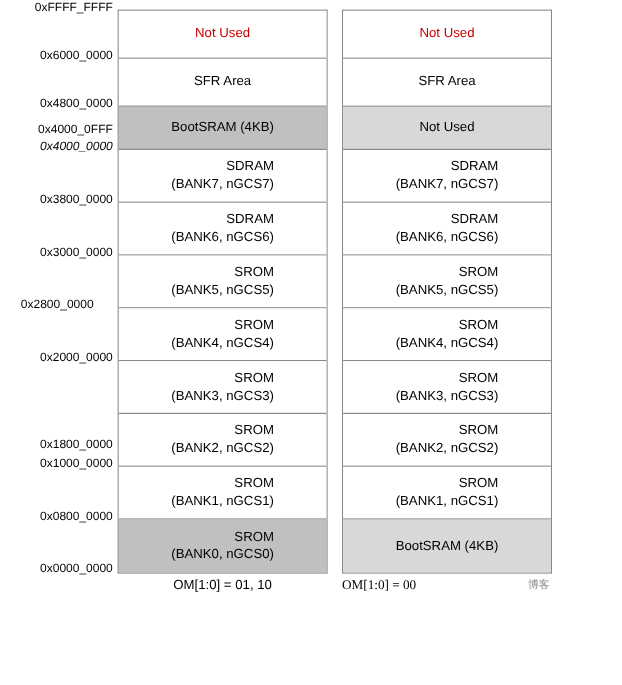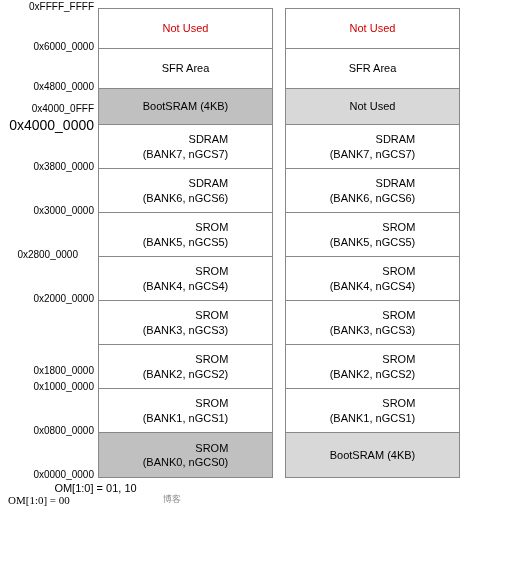--- a/index.html
+++ b/index.html
@@ -46,21 +46,21 @@
       color: #000;
     }
     .cell:last-child {
       border-bottom: none;
     }
     .cell-white { background: #fff; }
     .cell-gray { background: #c0c0c0; }
     .cell-light-gray { background: #d8d8d8; }
     .footer-row {
       display: flex;
-      flex-direction: column;
+      flex-direction: row;
       width: 100%;
       margin-top: 4px;
     }
     
     .addr-entries {
       display: flex;
       flex-direction: column;
       width: 90px;
       flex-shrink: 0;
     }
@@ -68,21 +68,21 @@
 </head>
 <body>
 
 <div class="main-container">
 
   <div class="addr-entries" id="addr-col" style="position: relative; height: 468px;">
       <div style="position: absolute; right: 4px; top: -7px; font-size: 10px; white-space: nowrap; color: rgb(0, 0, 0);">0xFFFF_FFFF</div>
       <div style="position: absolute; right: 4px; top: 33px; font-size: 10px; white-space: nowrap; color: rgb(0, 0, 0);">0x6000_0000</div>
       <div style="position: absolute; right: 4px; top: 73px; font-size: 10px; white-space: nowrap; color: rgb(0, 0, 0);">0x4800_0000</div>
       <div style="position: absolute; right: 4px; top: 95px; font-size: 10px; white-space: nowrap; color: rgb(0, 0, 0);">0x4000_0FFF</div>
-      <div style="position: absolute; right: 4px; top: 109px; font-size: 14px; white-space: nowrap; color: rgb(0, 0, 0);">0x4000_0000</div>
+      <div style="position: absolute; right: 4px; top: 109px; font-size: 10px; white-space: nowrap; color: rgb(0, 0, 0); font-style: italic;">0x4000_0000</div>
       <div style="position: absolute; right: 4px; top: 153px; font-size: 10px; white-space: nowrap; color: rgb(0, 0, 0);">0x3800_0000</div>
       <div style="position: absolute; right: 4px; top: 197px; font-size: 10px; white-space: nowrap; color: rgb(0, 0, 0);">0x3000_0000</div>
       <div style="position: absolute; right: 20px; top: 241px; font-size: 10px; white-space: nowrap; color: rgb(0, 0, 0);">0x2800_0000</div>
       <div style="position: absolute; right: 4px; top: 285px; font-size: 10px; white-space: nowrap; color: rgb(0, 0, 0); text-align: center;">0x2000_0000</div>
       <div style="position: absolute; right: 4px; top: 329px; font-size: 10px; white-space: nowrap; color: rgb(0, 0, 0); margin-top: 28px;">0x1800_0000</div>
       <div style="position: absolute; right: 4px; top: 373px; font-size: 10px; white-space: nowrap; color: rgb(0, 0, 0); text-align: right;">0x1000_0000</div>
       <div style="position: absolute; right: 4px; top: 417px; font-size: 10px; white-space: nowrap; color: rgb(0, 0, 0);">0x0800_0000</div>
       <div style="position: absolute; right: 4px; top: 461px; font-size: 10px; white-space: nowrap; color: rgb(0, 0, 0);">0x0000_0000</div>
     </div>
 

